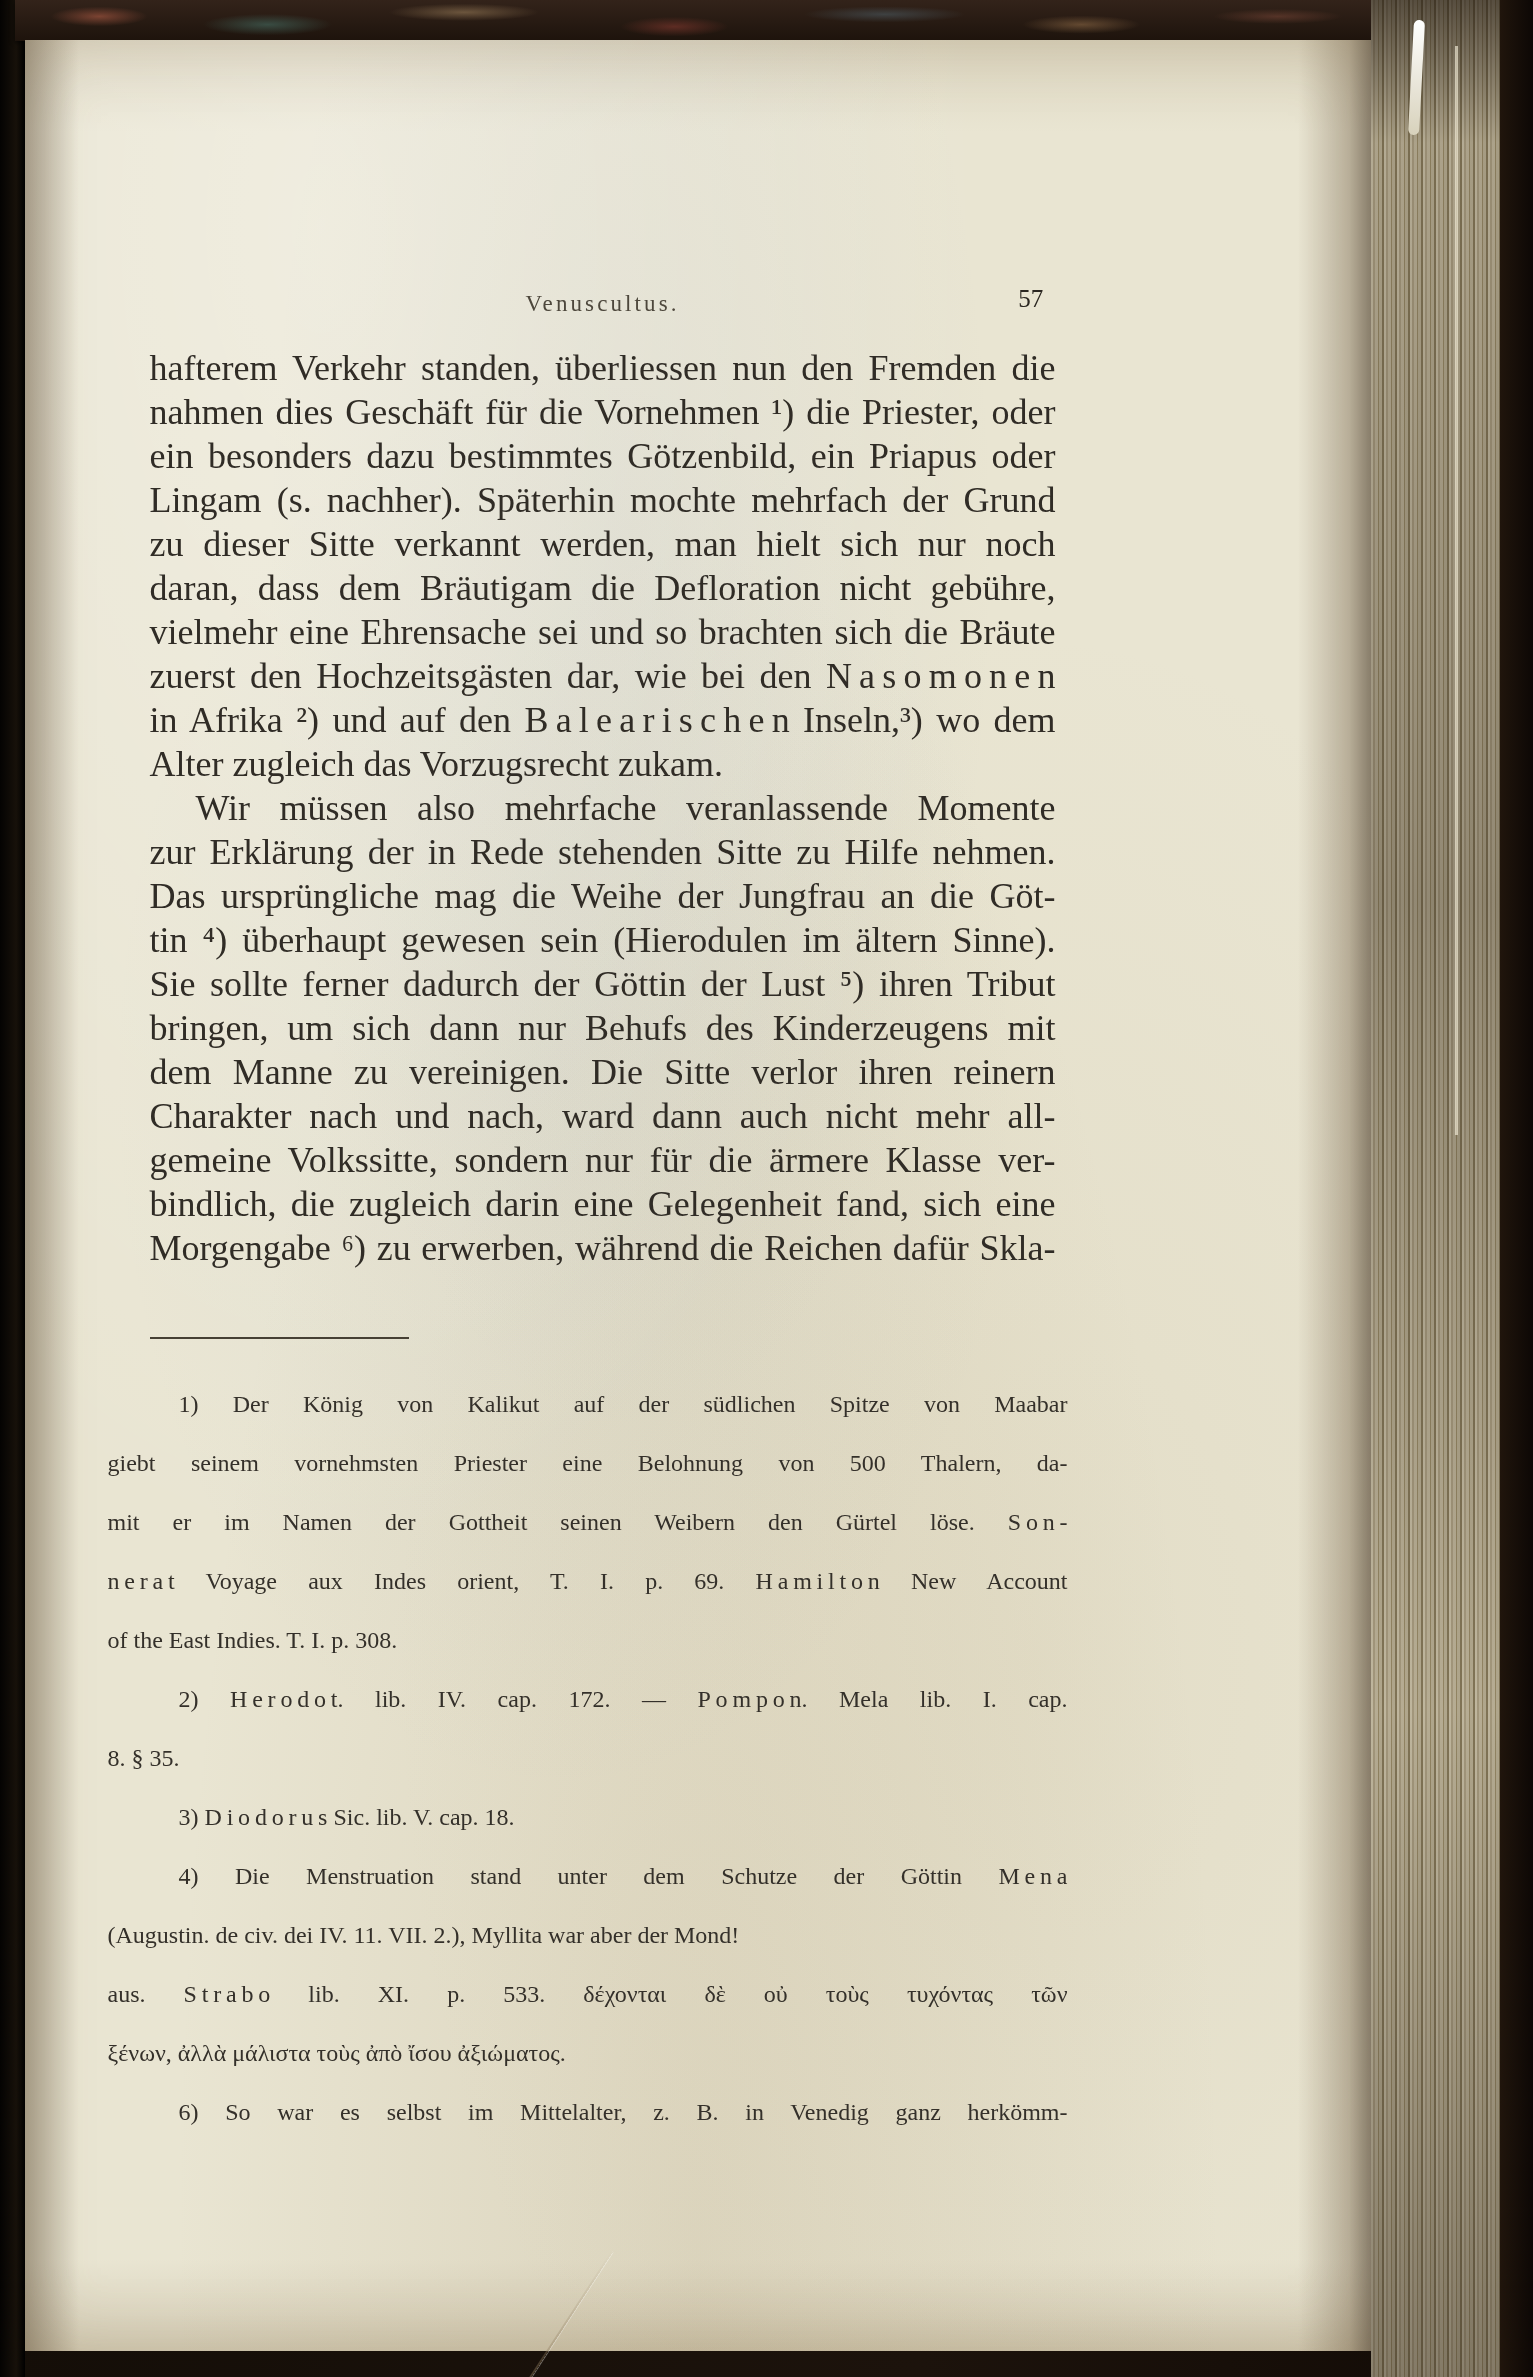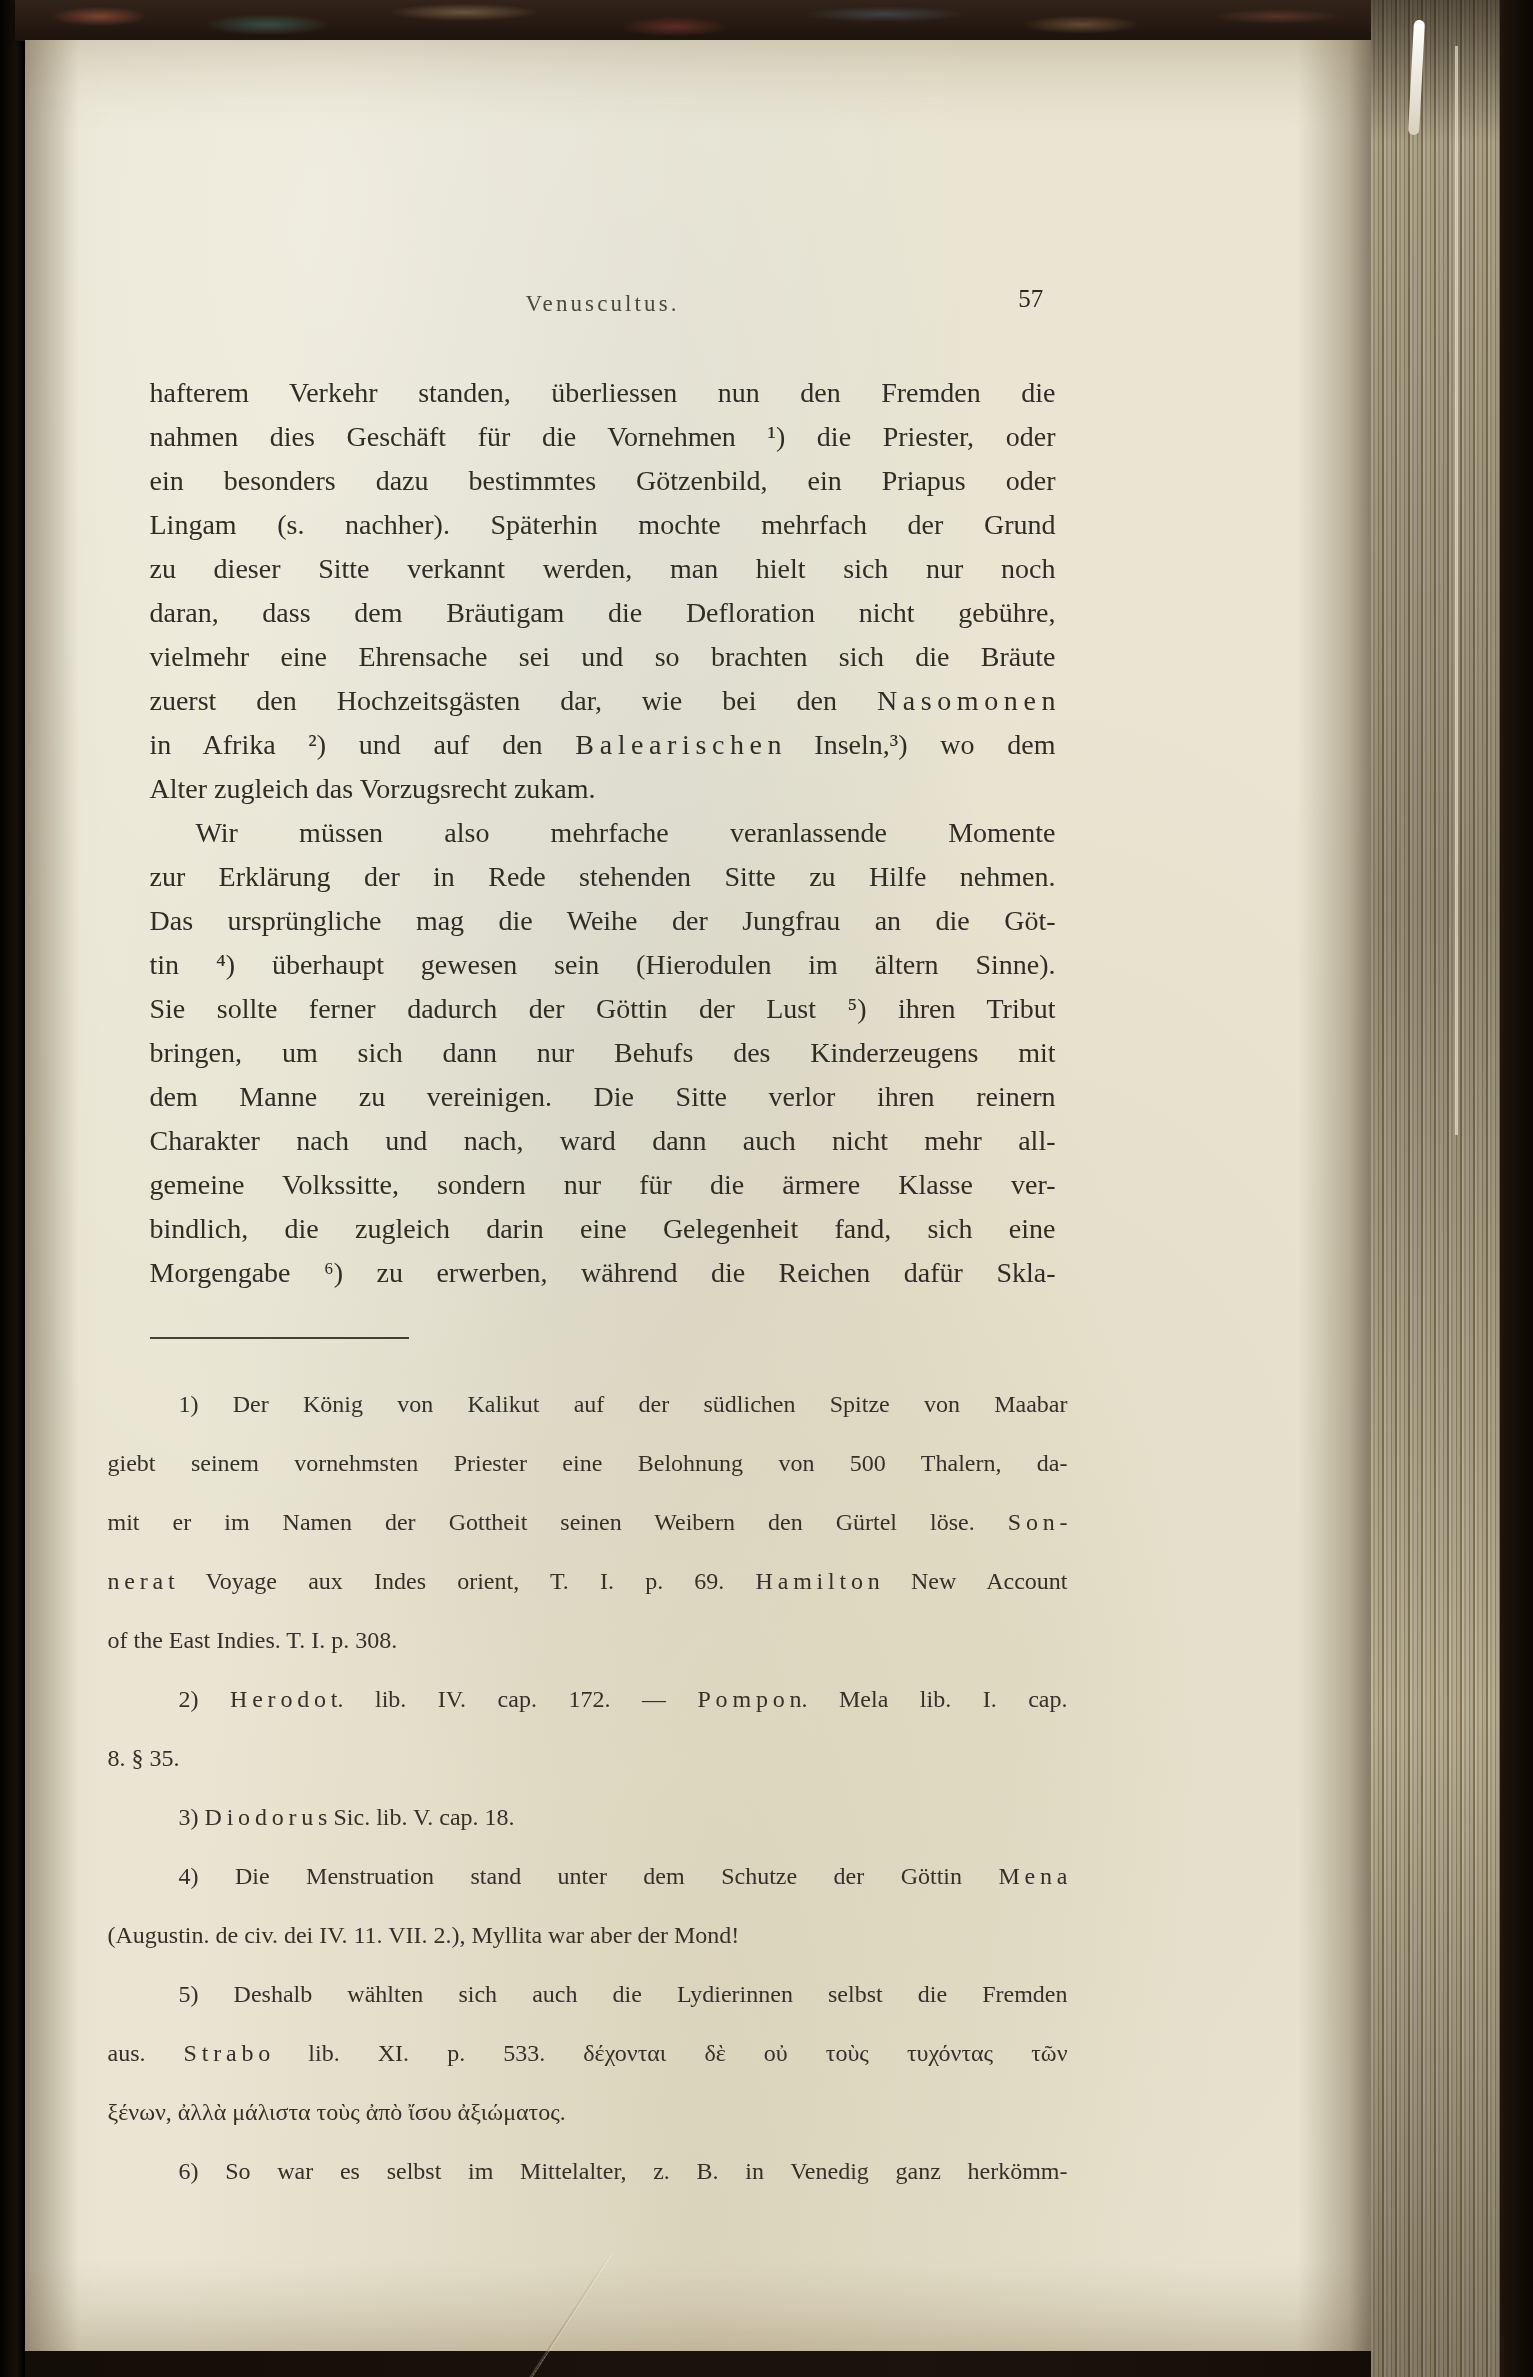--- a/index.html
+++ b/index.html
@@ -55,21 +55,21 @@
     background:linear-gradient(90deg,#20150c,#0c0705);}
   
   .crease{position:absolute;left:537px;top:2197px;width:2.3px;height:180px;
     background:linear-gradient(180deg, rgba(140,120,90,0), rgba(140,120,90,.55));
     transform:rotate(33deg);box-shadow:0.8px 0 0 rgba(255,255,255,.35);}
   
   .col{position:absolute;left:125px;top:244px;width:906px;color:#302c26;}
   .header-row{position:relative;height:48px;}
   .title{text-align:center;font-size:23px;letter-spacing:3.1px;color:#4d473c;margin-top:7px;}
   .pagenum{position:absolute;right:12.3px;top:-6.1px;font-size:25px;color:#2b2721;}
-  .bodytext{margin-top:32px;font-size:28px;line-height:44px;}
+  .bodytext{margin-top:7px;font-size:36px;line-height:44px;}
   .line{text-align:justify;text-align-last:justify;-moz-text-align-last:justify;}
   .line.end{text-align-last:left;-moz-text-align-last:left;}
   .line.indent{text-indent:46px;}
   .rule{position:absolute;left:125px;top:1297px;width:259px;height:2.3px;background:#464034;}
   .fnotes{position:absolute;left:83px;top:1323px;width:960px;font-size:24px;line-height:35px;color:#34302a;}
   .fn{margin-bottom:11.5px;}
   .fn-line{text-align:justify;text-align-last:justify;margin-top:24px;-moz-text-align-last:justify;}
   .fn-line.end{text-align-last:left;-moz-text-align-last:left;}
   .fn-line.first{text-indent:71px;}
 </style>
@@ -129,21 +129,20 @@
         <div class="fn-line end">8. § 35.</div>
       </div>
       <div class="fn">
         <div class="fn-line first end">3) D i o d o r u s Sic. lib. V. cap. 18.</div>
       </div>
       <div class="fn">
         <div class="fn-line first">4) Die Menstruation stand unter dem Schutze der Göttin M e n a</div>
         <div class="fn-line end">(Augustin. de civ. dei IV. 11. VII. 2.), Myllita war aber der Mond!</div>
       </div>
       <div class="fn">
-        <div class="fn-line first">5) Deshalb wählten sich auch die Lydierinnen selbst die Fremden</div>
         <div class="fn-line">aus. S t r a b o lib. XI. p. 533. δέχονται δὲ οὐ τοὺς τυχόντας τῶν</div>
         <div class="fn-line end">ξένων, ἀλλὰ μάλιστα τοὺς ἀπὸ ἴσου ἀξιώματος.</div>
       </div>
       <div class="fn">
         <div class="fn-line first">6) So war es selbst im Mittelalter, z. B. in Venedig ganz herkömm-</div>
       </div>
     </div>
 
     <div class="crease"></div>
   </div>

